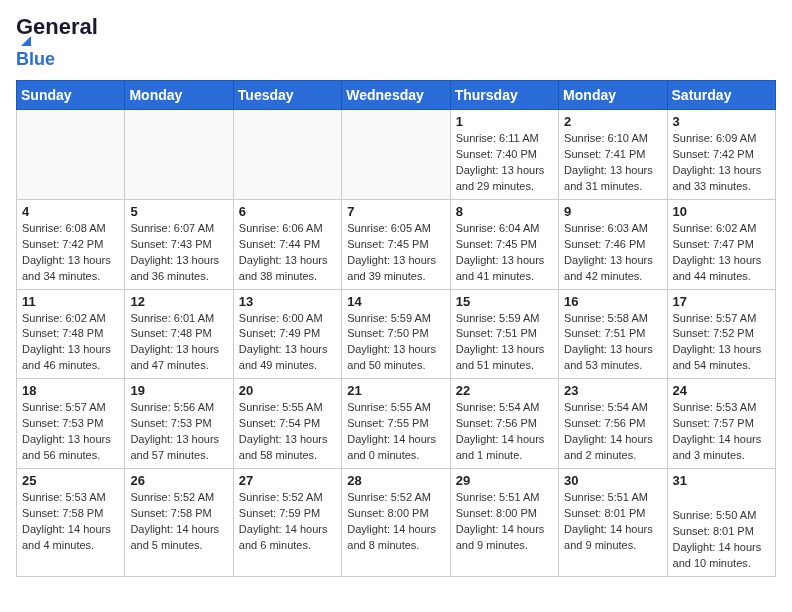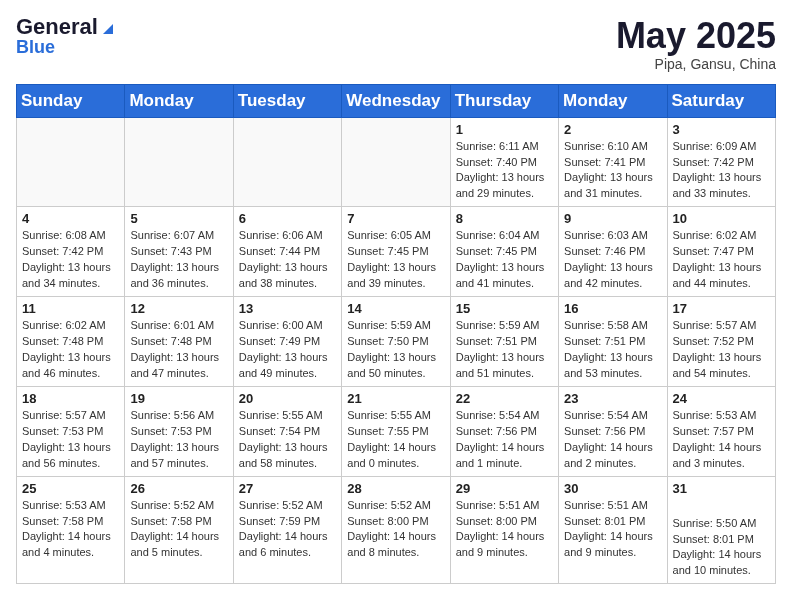--- a/index.html
+++ b/index.html
@@ -47,21 +47,21 @@
       color: #444;
     }
     .calendar {
       width: 100%;
       border-collapse: collapse;
       border: 1px solid #ccc;
     }
     .calendar th {
       background: #2a6dd9;
       color: #fff;
-      font-size: 17px;
+      font-size: 14px;
       font-weight: bold;
       padding: 6px 4px;
       text-align: left;
       border: 1px solid #1a5abf;
     }
     .calendar td {
       vertical-align: top;
       border: 1px solid #ccc;
       padding: 4px 5px;
       width: 108px;
@@ -79,40 +79,37 @@
       display: block;
       margin-bottom: 2px;
     }
     .day-info {
       color: #333;
       font-size: 11px;
       line-height: 1.45;
     }
     .logo-row {
       display: flex;
-      align-items: flex-end;
+      align-items: flex-start;
+      flex-direction: column;
     }
   </style>
 </head>
 <body>
 
 <div class="header">
   <div class="logo">
     <div class="logo-row">
       <span class="logo-general">General</span>
       <svg width="18" height="18" viewBox="0 0 18 18" style="margin-left:1px;margin-top:-6px;">
         <polygon points="4,14 14,14 14,4" fill="#2a6dd9"></polygon>
       </svg>
     </div>
     <span class="logo-blue">Blue</span>
   </div>
-  <div class="title-area">
-    <div class="month-title">May 2025</div>
-    <div class="location">Pipa, Gansu, China</div>
-  </div>
 </div>
 
 <table class="calendar">
   <thead>
     <tr>
     <th>Sunday</th>
         <th>Monday</th>
         <th>Tuesday</th>
         <th>Wednesday</th>
         <th>Thursday</th>

